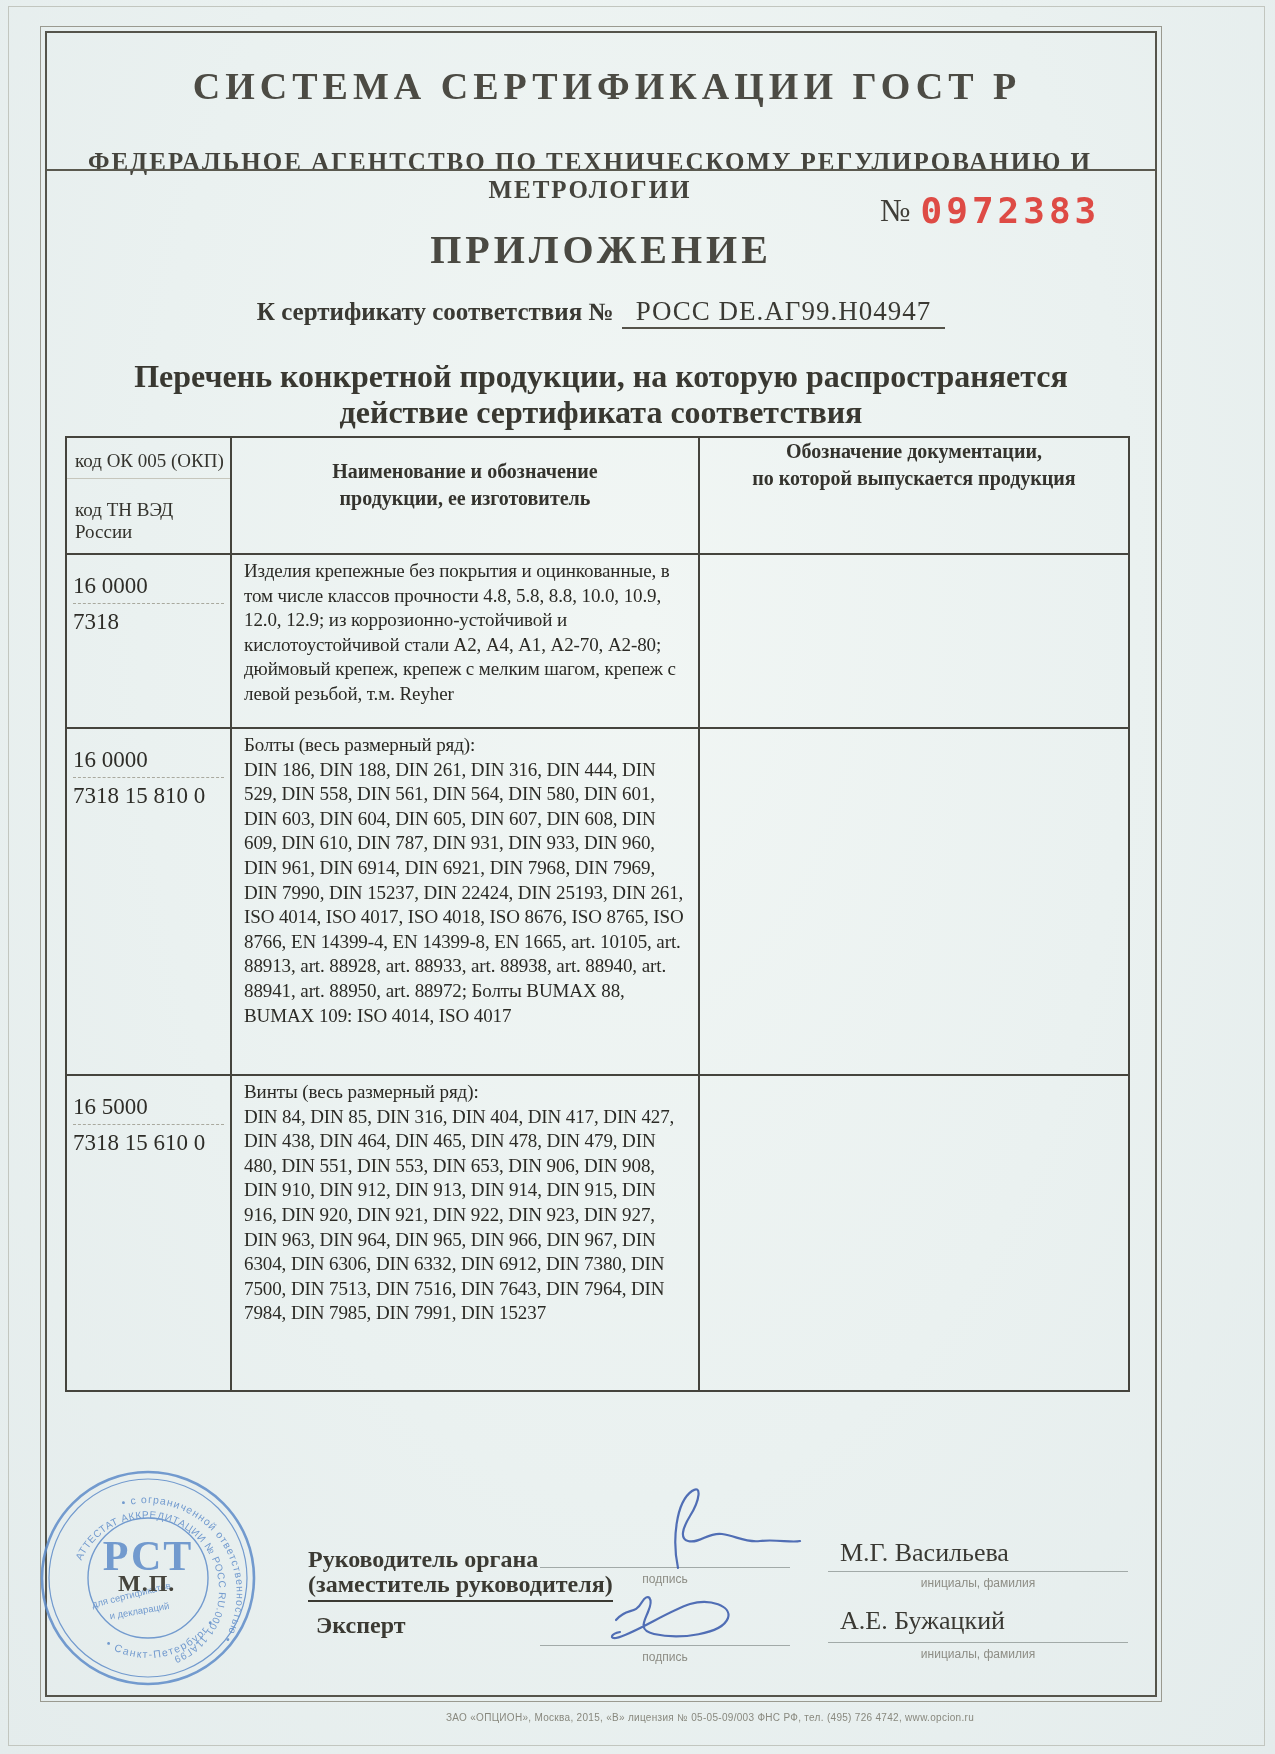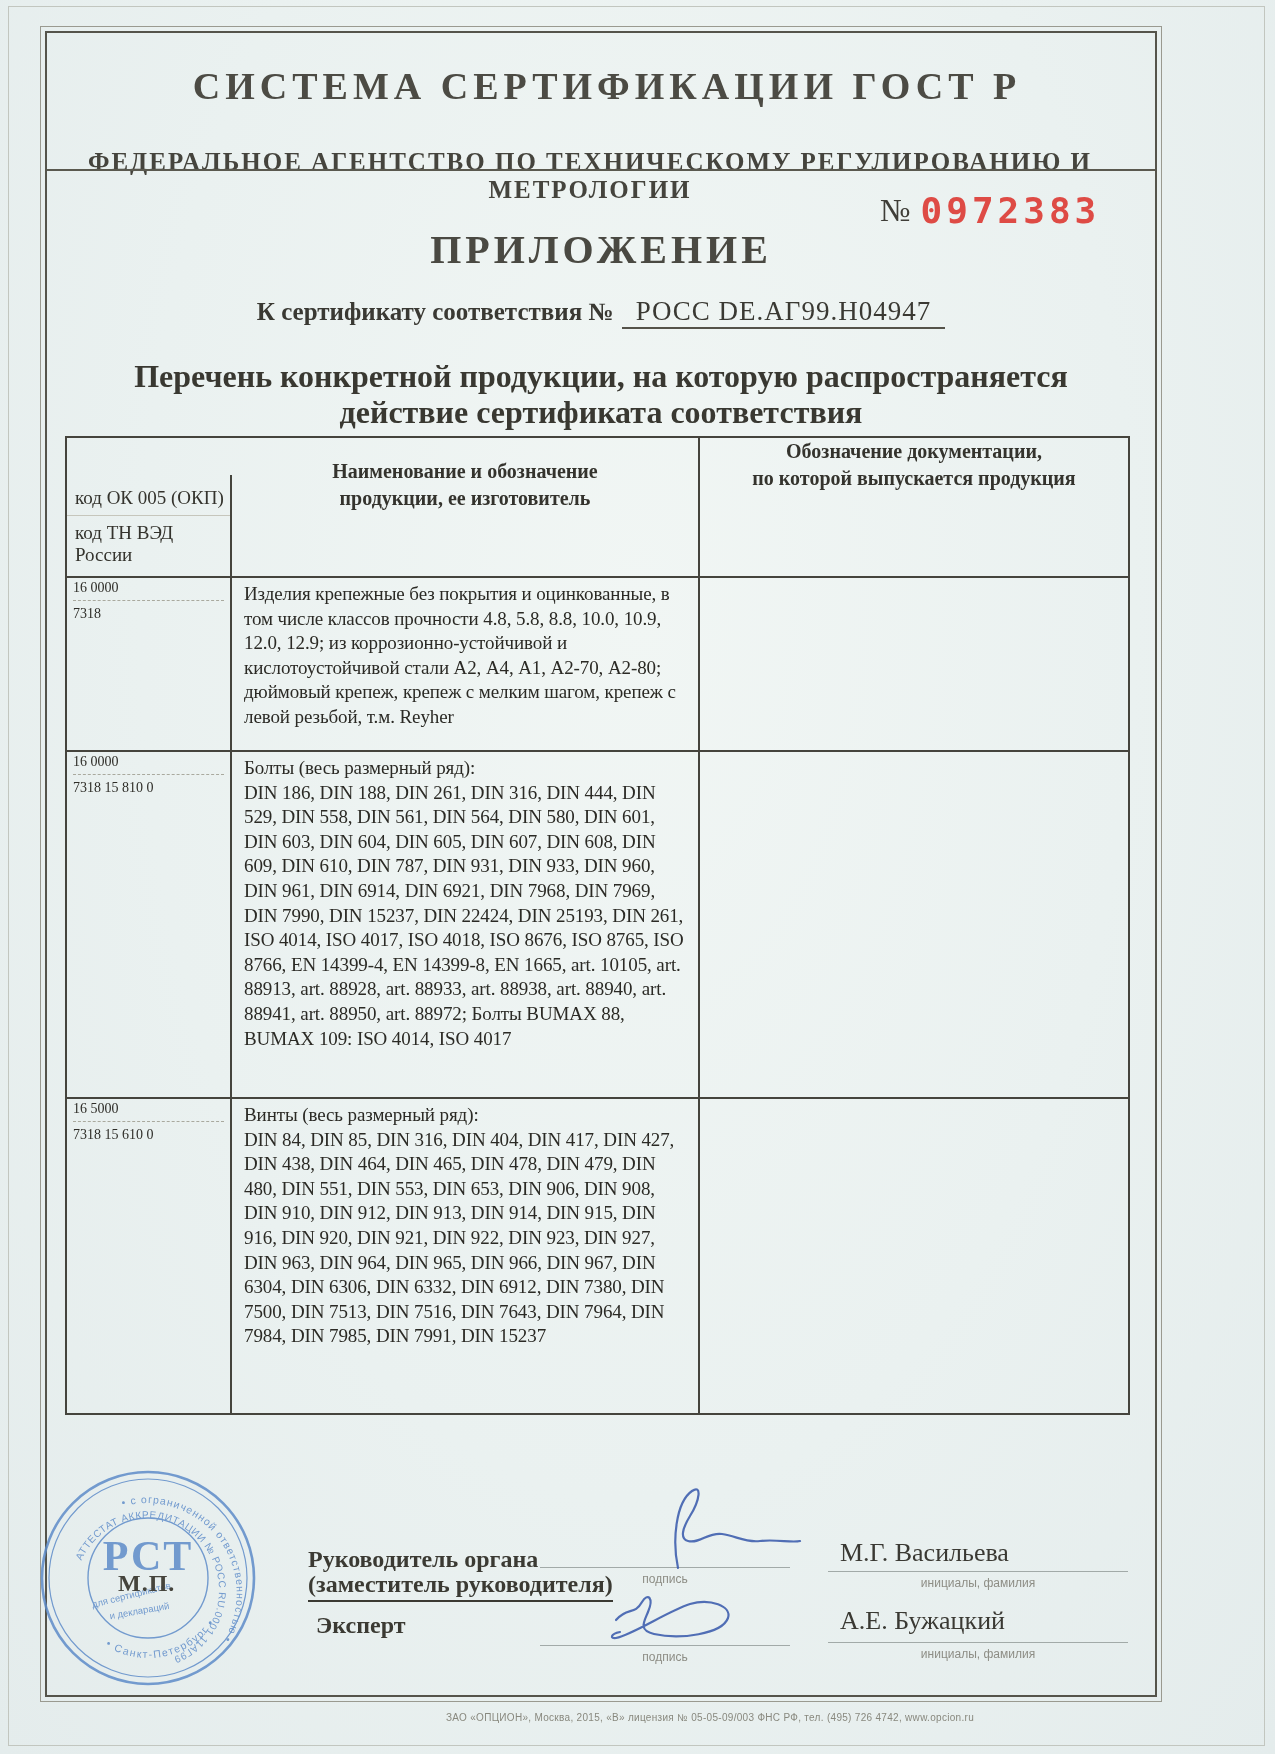--- a/index.html
+++ b/index.html
@@ -34,26 +34,26 @@
   .list-sub.l1{top:358px;}
   .list-sub.l2{top:394px;}
 
   
   .tbl{position:absolute;left:65px;top:436px;width:1065px;border:2px solid #45443d;box-sizing:border-box;background:transparent;}
   .t-row{display:grid;grid-template-columns:165px 468px 1fr;}
   .t-row + .t-row{border-top:2px solid #45443d;}
   .cell{box-sizing:border-box;}
   .cb{border-right:2px solid #45443d;}
   .t-head{min-height:115px;}
-  .h1{display:flex;flex-direction:column;justify-content:space-between;font-size:19px;color:#34332d;margin-top:37px;}
+  .h1{display:flex;flex-direction:column;justify-content:space-between;font-size:19px;color:#34332d;}
   .h1 .top{padding:12px 4px 6px 8px;border-bottom:1px solid #c6c6bc;}
   .h1 .bot{padding:6px 4px 10px 8px;}
   .h2{padding-top:20px;text-align:center;font-weight:bold;font-size:20px;line-height:27px;white-space:pre-line;color:#34332d;}
   .h3{text-align:center;font-weight:bold;font-size:20px;line-height:27px;white-space:pre-line;color:#34332d;}
-  .codes{font-size:14px;padding:0 6px 4px 6px;color:#2e2d28;}
+  .codes{font-size:23px;padding:16px 6px 4px 6px;color:#2e2d28;}
   .codes .code-top{display:block;padding:2px 0 4px 0;border-bottom:1px dashed #a9a99e;margin-bottom:4px;}
   .codes .code-bot{display:block;padding-top:1px;}
   .desc{font-size:19px;line-height:24.6px;padding:4px 10px 6px 12px;white-space:pre-line;letter-spacing:-0.1px;color:#2b2a25;}
   .r1{min-height:172px;} .r2{min-height:345px;} .r3{min-height:314px;}
 
   
   .role-label{position:absolute;left:308px;font-size:24px;font-weight:bold;color:#3b3a33;white-space:nowrap;}
   .role-l1{top:1546px;}
   .role-l2{top:1571px;border-bottom:2px solid #3b3a33;padding-bottom:2px;}
   .expert-label{position:absolute;left:316px;top:1612px;font-size:24px;font-weight:bold;color:#3b3a33;}

